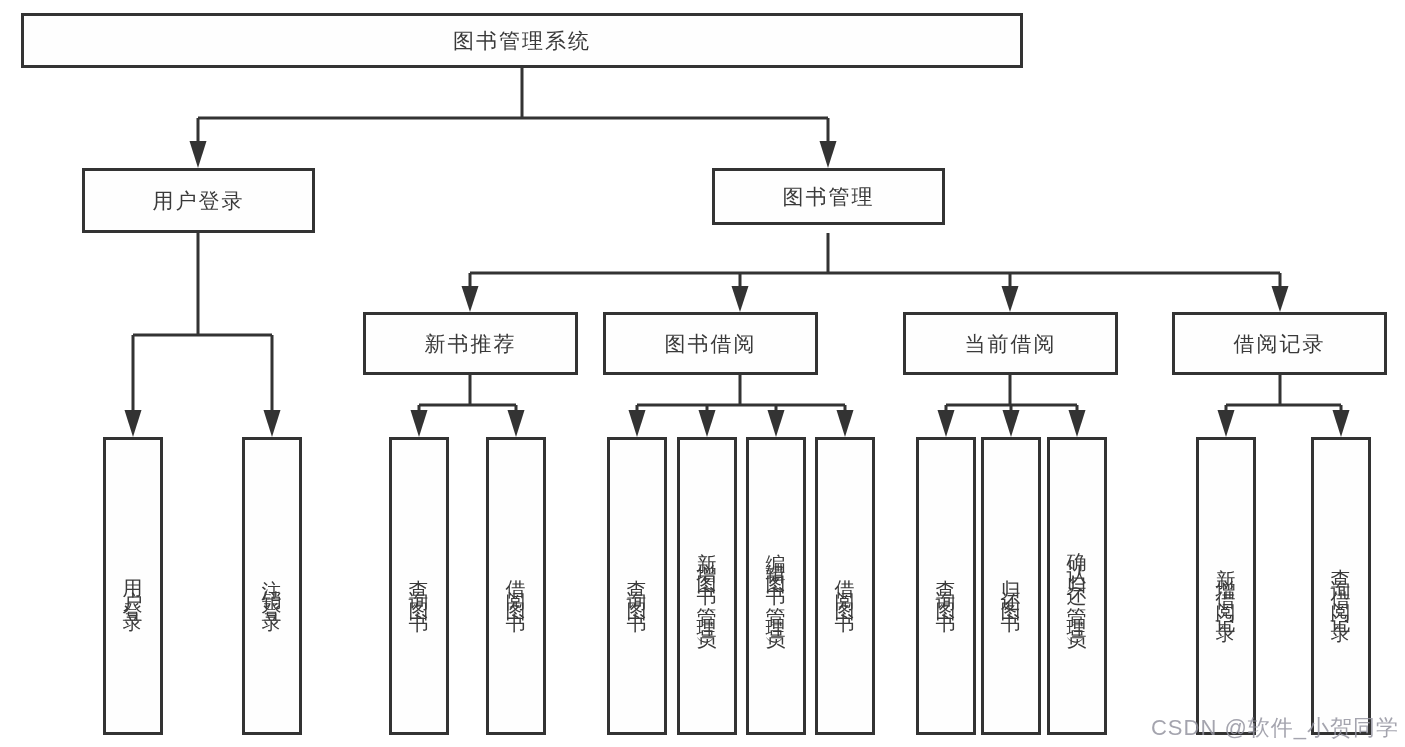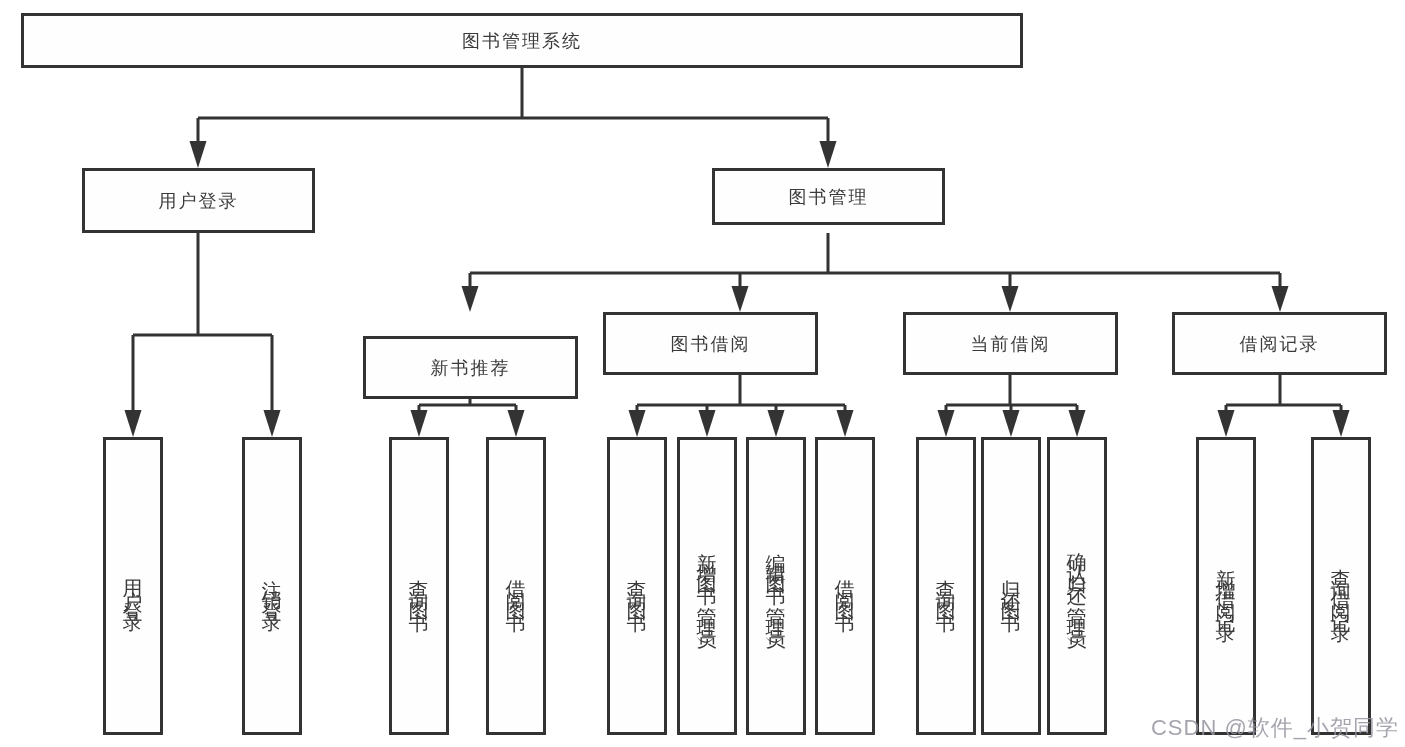--- a/index.html
+++ b/index.html
@@ -21,21 +21,21 @@
   .node {
     position: absolute;
     box-sizing: border-box;
     background: #fefefe;
     border: 3px solid #333333;
     display: flex;
     align-items: center;
     justify-content: center;
     color: #3a3a3a;
   }
-  .hnode { font-size: 18px; letter-spacing: 2px; white-space: nowrap; }
+  .hnode { font-size: 21px; letter-spacing: 2px; white-space: nowrap; }
   .leaf {
     writing-mode: vertical-rl;
     text-orientation: mixed;
     font-size: 20px;
     letter-spacing: 11px;
     line-height: 1;
   }
   .watermark {
     position: absolute;
     right: 6px;
@@ -100,21 +100,21 @@
       <polygon points="1226,437 1217.5,410 1234.5,410"></polygon>
       <polygon points="1341,437 1332.5,410 1349.5,410"></polygon>
     </g>
   </svg>
 
   <div class="node hnode" style="left:21px; top:13px; width:1002px; height:55px;">图书管理系统</div>
 
   <div class="node hnode" style="left:82px; top:168px; width:233px; height:65px;">用户登录</div>
   <div class="node hnode" style="left:712px; top:168px; width:233px; height:57px;">图书管理</div>
 
-  <div class="node hnode" style="left:363px; top:312px; width:215px; height:63px;margin-top:24px;">新书推荐</div>
+  <div class="node hnode" style="left:363px; top:312px; width:215px; height:63px;">新书推荐</div>
   <div class="node hnode" style="left:603px; top:312px; width:215px; height:63px;">图书借阅</div>
   <div class="node hnode" style="left:903px; top:312px; width:215px; height:63px;">当前借阅</div>
   <div class="node hnode" style="left:1172px; top:312px; width:215px; height:63px;">借阅记录</div>
 
   <div class="node leaf" style="left:103px; top:437px; width:60px; height:298px;">用户登录</div>
   <div class="node leaf" style="left:242px; top:437px; width:60px; height:298px;">注销登录</div>
 
   <div class="node leaf" style="left:389px; top:437px; width:60px; height:298px;">查询图书</div>
   <div class="node leaf" style="left:486px; top:437px; width:60px; height:298px;">借阅图书</div>
 

